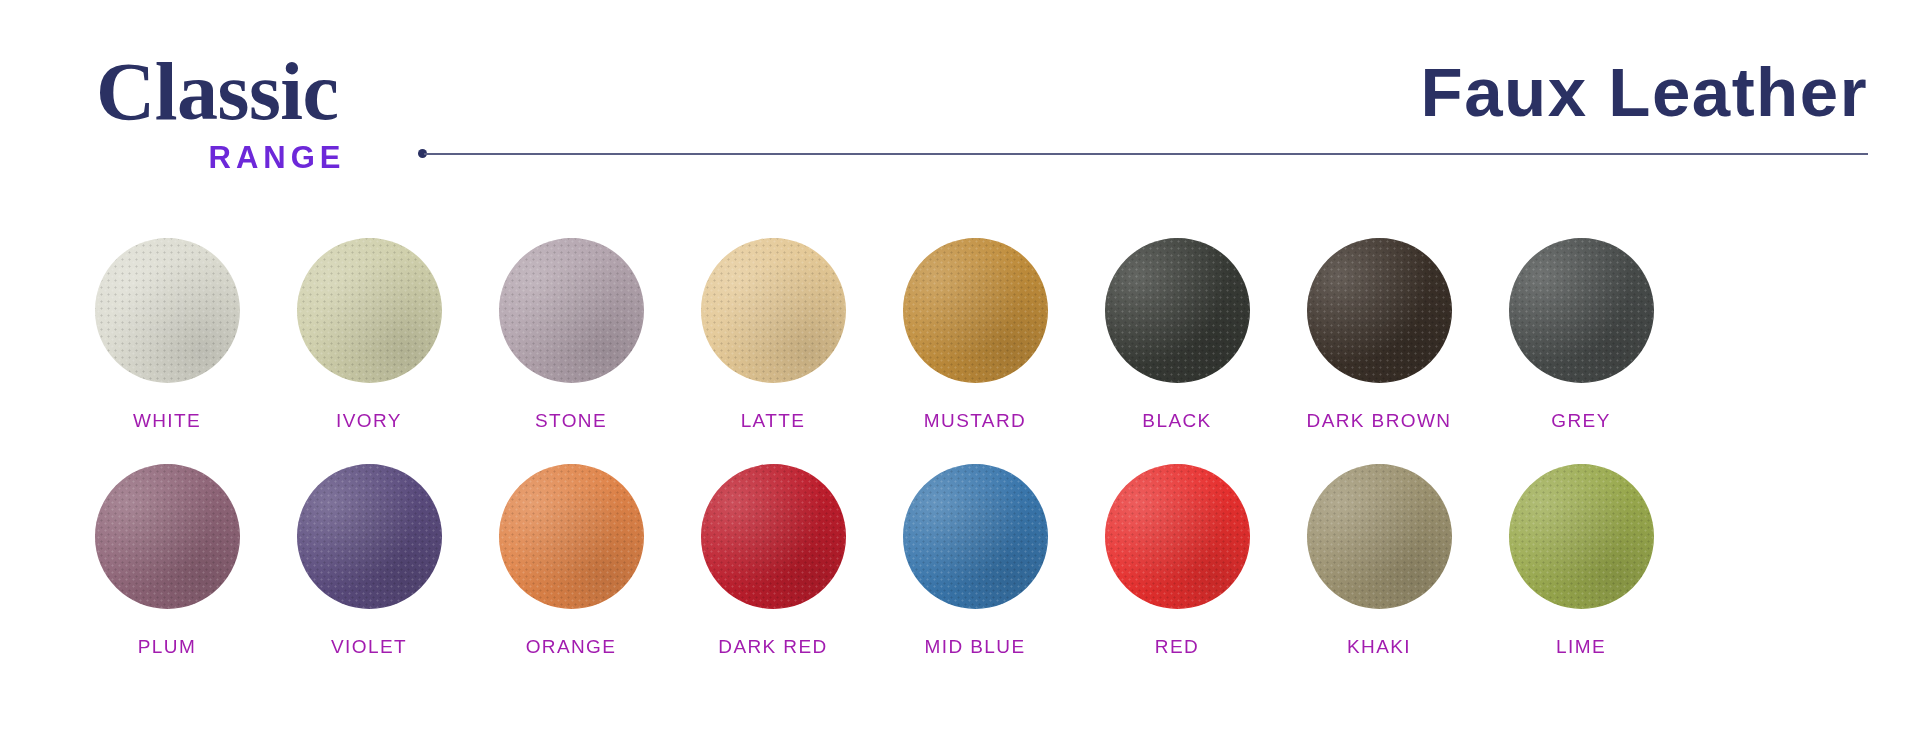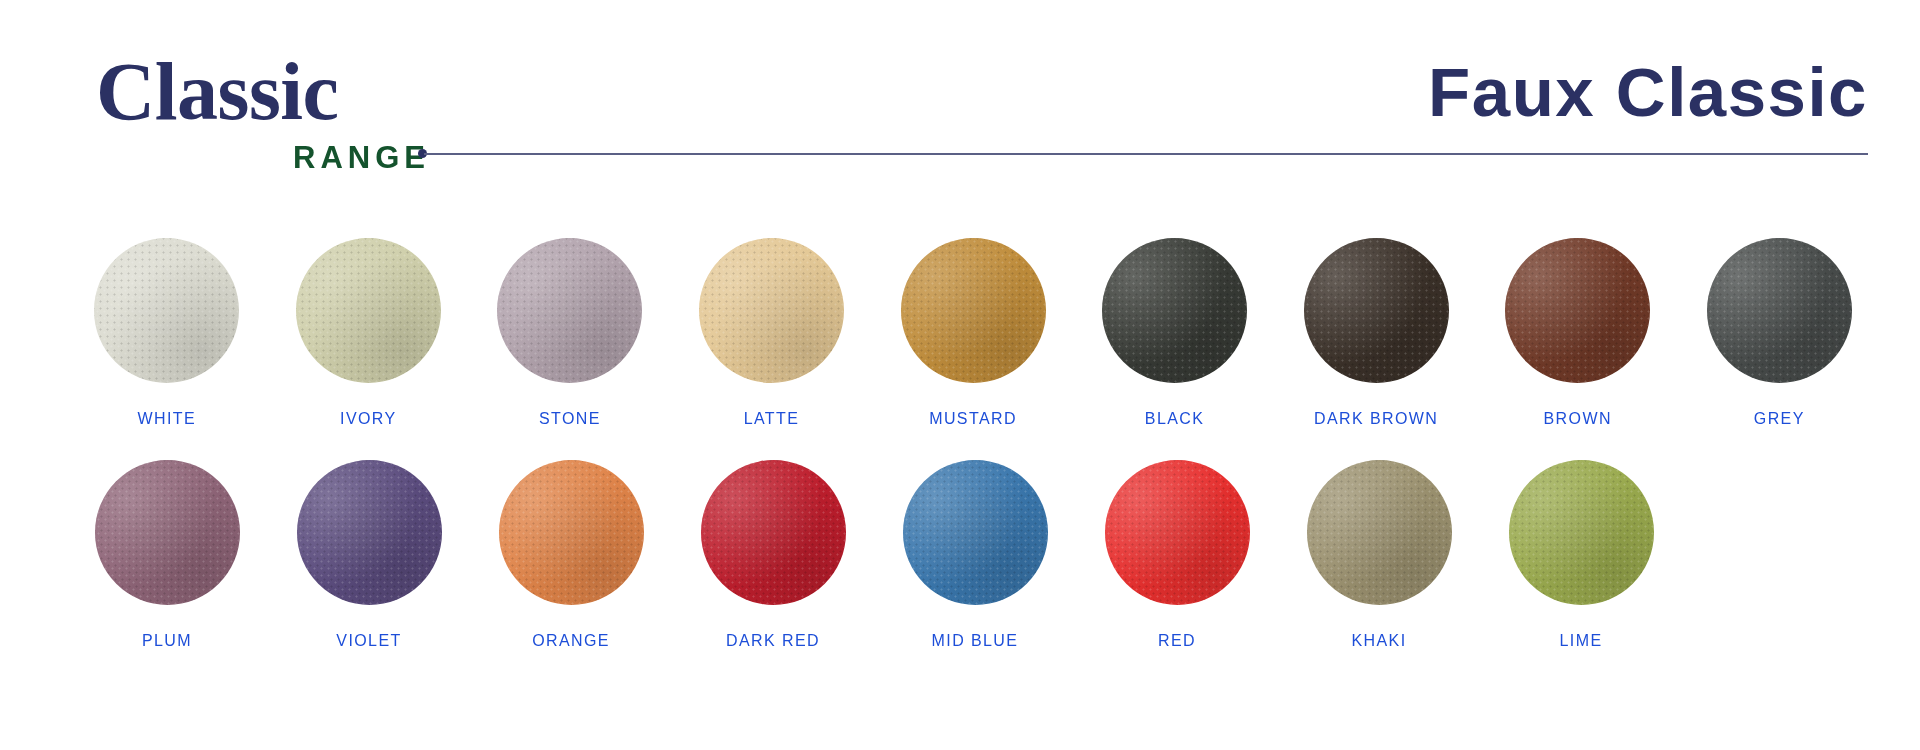--- a/index.html
+++ b/index.html
@@ -151,47 +151,47 @@
       radial-gradient(rgba(255,255,255,0.55) 0.7px, rgba(255,255,255,0) 1.4px),
       radial-gradient(rgba(0,0,0,0.45) 0.7px, rgba(0,0,0,0) 1.4px);
     background-size: 7px 7px, 7px 7px;
     background-position: 0 0, 3px 4px;
     pointer-events: none;
   }
 
   .swatch-label {
     margin-top: 27px;
     font-family: "Liberation Sans", sans-serif;
-    font-size: 16px;
+    font-size: 19px;
     font-weight: 400;
     letter-spacing: 1.4px;
-    color: #1d4ed8;
+    color: #a21caf;
     text-transform: uppercase;
     white-space: nowrap;
     text-align: center;
   }
 </style>
 </head>
 <body>
 
 <div class="page">
 
   <div class="header">
 
     <div class="brand-block">
       <span class="brand-classic" style="color: rgb(43, 49, 99);">Classic</span>
-      <span class="brand-range" style="color: #14532d; text-align: right;">RANGE</span>
+      <span class="brand-range" style="color: #6d28d9;">RANGE</span>
     </div>
 
     <div class="rule-wrap">
       <span class="rule-dot" style="background: rgb(43, 49, 99);"></span>
       <span class="rule-line" style="background: rgb(91, 96, 133);"></span>
     </div>
 
-    <div class="product-title" style="color: rgb(43, 49, 99);">Faux Classic</div>
+    <div class="product-title" style="color: rgb(43, 49, 99);">Faux Leather</div>
   </div>
 
   <div class="swatch-grid">
 
     <div class="swatch-row">
       <div class="swatch-cell">
         <div class="swatch-disc" style="background-color: rgb(220, 220, 209);"></div>
         <div class="swatch-label">WHITE</div>
       </div>
       <div class="swatch-cell">
@@ -212,24 +212,20 @@
       </div>
       <div class="swatch-cell">
         <div class="swatch-disc" style="background-color: rgb(56, 59, 54);"></div>
         <div class="swatch-label">BLACK</div>
       </div>
       <div class="swatch-cell">
         <div class="swatch-disc" style="background-color: rgb(59, 49, 41);"></div>
         <div class="swatch-label">DARK BROWN</div>
       </div>
       <div class="swatch-cell">
-        <div class="swatch-disc" style="background-color: rgb(113, 58, 40);"></div>
-        <div class="swatch-label">BROWN</div>
-      </div>
-      <div class="swatch-cell">
         <div class="swatch-disc" style="background-color: rgb(72, 76, 75);"></div>
         <div class="swatch-label">GREY</div>
       </div>
     </div>
 
     <div class="swatch-row">
       <div class="swatch-cell">
         <div class="swatch-disc" style="background-color: rgb(143, 101, 120);"></div>
         <div class="swatch-label">PLUM</div>
       </div>

